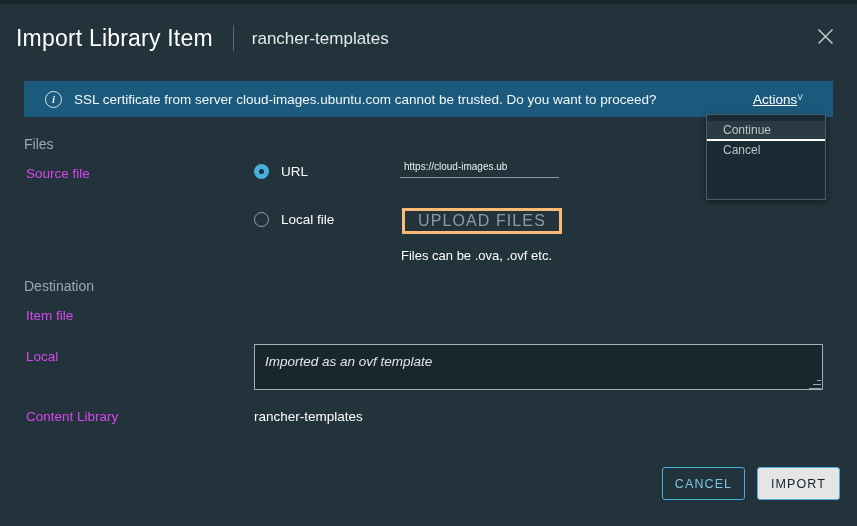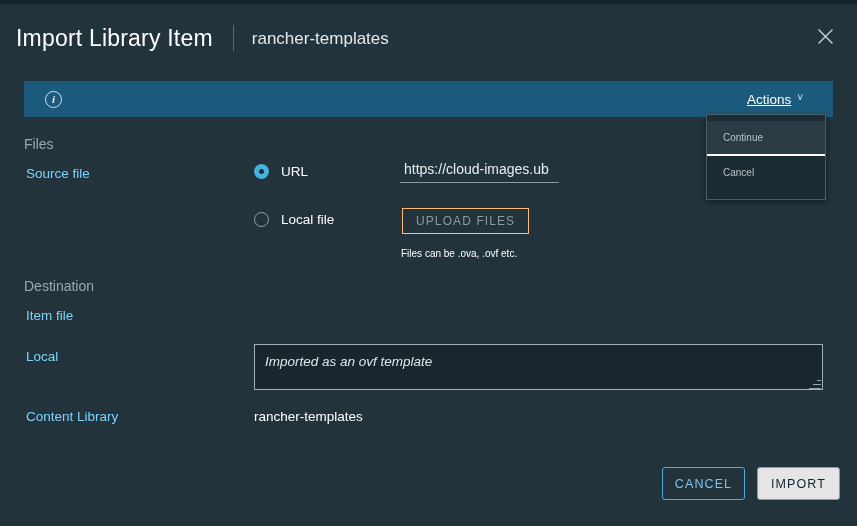--- a/index.html
+++ b/index.html
@@ -83,21 +83,21 @@
   }
   .alert-text {
     margin-left: 12px;
     font-size: 13.5px;
     color: #f2f7fa;
     white-space: nowrap;
   }
   .alert-actions {
     margin-left: auto;
     display: flex; align-items: center;
-    gap: 6px;
+    gap: 0;
     cursor: pointer;
     padding-right: 18px;
   }
   .alert-actions .lbl {
     font-size: 13.5px;
     color: #ffffff;
     text-decoration: underline;
   }
   .chev { font-size: 10px; color: #e3edf2; line-height: 1; position: relative; top: -1px;}
 
@@ -106,42 +106,42 @@
     position: absolute;
     left: 706px; top: 114px;
     width: 120px; height: 86px;
     background: #1b2b33;
     border: 1px solid #4b5d66;
     z-index: 30;
     box-shadow: 0 2px 6px rgba(0,0,0,.45);
     padding-top: 6px;
   }
   .dd-item {
-    height: 33px;
+    height: 18px;
     display: flex; align-items: center;
     padding-left: 16px;
-    font-size: 10px;
+    font-size: 12px;
     color: #b9c3c8;
     cursor: pointer;
   }
   .dd-item.active { background: #2b3b44; color: #b9c3c8; }
   .dd-sep { height: 2px; background: #ffffff; margin: 0; }
 
   
   .section-label {
     position: absolute;
     left: 24px;
     font-size: 14px;
     color: #9aa9b0;
   }
   .field-label {
     position: absolute;
     left: 26px;
     font-size: 13.5px;
-    color: #7dd3fc;
+    color: #d946ef;
   }
   .radio-row { position: absolute; display: flex; align-items: center; }
   .radio {
     width: 15px; height: 15px;
     border-radius: 50%;
     display: flex; align-items: center; justify-content: center;
     flex: 0 0 15px;
     cursor: pointer;
   }
   .radio.on { background: #49afdb; }
@@ -153,40 +153,40 @@
     color: #ffffff;
   }
 
   .underline-input {
     position: absolute;
     background: transparent;
     border: none;
     border-bottom: 1px solid #8c9ba2;
     color: #e9eef1;
     font-family: "Liberation Sans", sans-serif;
-    font-size: 14px;
+    font-size: 10px;
     padding: 0 0 5px 4px;
     outline: none;
   }
 
   .upload-btn {
     position: absolute;
-    border: 1px solid #fdba74;
+    border: 3px solid #fdba74;
     background: transparent;
     color: #8d9ba2;
-    font-size: 12px;
+    font-size: 16px;
     letter-spacing: 1.1px;
     font-family: "Liberation Sans", sans-serif;
     height: 26px;
     padding: 0 13px;
     cursor: default;
   }
   .hint {
     position: absolute;
-    font-size: 10px;
+    font-size: 13px;
     color: #ffffff;
   }
   .notes-area {
     position: absolute;
     background: #1a262d;
     border: 1px solid #9fb0b8;
     color: #dfe6ea;
     font-family: "Liberation Sans", sans-serif;
     font-size: 13.5px;
     padding: 9px 10px;
@@ -247,20 +247,21 @@
   </div>
   <div class="close-btn">
     <svg width="17" height="17" viewBox="0 0 17 17" aria-hidden="true">
       <line x1="1.5" y1="1.5" x2="15.5" y2="15.5" stroke="currentColor" stroke-width="1.5"></line>
       <line x1="15.5" y1="1.5" x2="1.5" y2="15.5" stroke="currentColor" stroke-width="1.5"></line>
     </svg>
   </div>
 
   <div class="alert">
     <div class="alert-icon">i</div>
+    <div class="alert-text">SSL certificate from server cloud-images.ubuntu.com cannot be trusted. Do you want to proceed?</div>
     <div class="alert-actions">
       <span class="lbl">Actions</span>
       <span class="chev">˅</span>
     </div>
   </div>
 
   <div class="dropdown">
     <div class="dd-item active">
       <span>Continue</span>
     </div>

